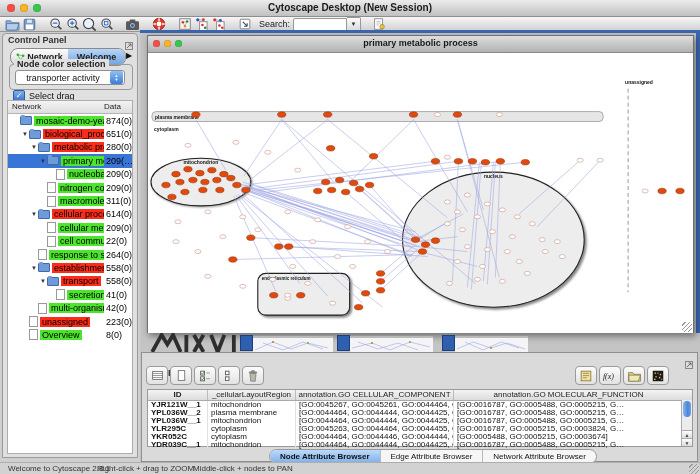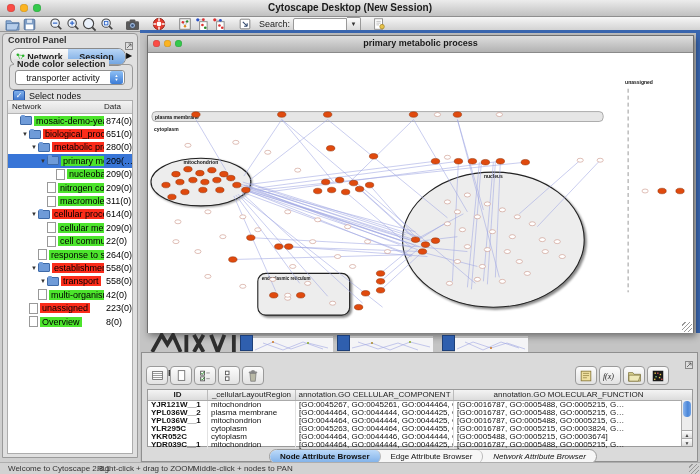--- a/index.html
+++ b/index.html
@@ -110,22 +110,22 @@
   #dp-scroll{position:absolute;right:0;top:10px;width:11px;height:46px;background:#ececec;
     border-left:1px solid #aaa;box-sizing:border-box;}
   .thumb{position:absolute;left:1px;top:1px;width:8px;height:16px;border-radius:4px;
     background:linear-gradient(90deg,#8ab5ee,#4a86d8 60%,#6fa0e4);}
   .sc-arrows{position:absolute;left:0;bottom:0;width:10px;}
   .sc-btn{width:10px;height:8px;background:linear-gradient(#fdfdfd,#dcdcdc);
     border-top:1px solid #aaa;font-size:5px;color:#444;text-align:center;line-height:8px;box-sizing:border-box;}
   #dp-tabs{position:absolute;left:127px;top:96px;height:13px;display:flex;
     border:1px solid #9a9a9a;border-radius:8px;overflow:hidden;background:#f6f6f6;}
   .dp-tab{font-size:8px;color:#111;padding:0 10px;display:flex;align-items:center;
-    border-right:1px solid #bbb;border-radius:6px;}
-  .dp-tab:last-child{border-right:none;font-style:italic;}
+    border-right:1px solid #bbb;}
+  .dp-tab:last-child{border-right:none;}
   .dp-tab.sel{background:linear-gradient(#bcdafa,#7fb0e8);font-weight:bold;}
   
   #statusbar{position:absolute;left:0;top:462px;width:700px;height:12px;background:#d2d2d2;
     border-top:1px solid #aeaeae;font-size:8px;color:#333;}
   .st0{position:absolute;left:8px;top:1px;}
   .st1{position:absolute;left:97px;top:1px;}
   .st2{position:absolute;left:193px;top:1px;}
   .st-grip{position:absolute;right:1px;bottom:1px;width:10px;height:10px;
     background:repeating-linear-gradient(135deg,transparent 0 2px,#9a9a9a 2px 3px);}
 </style>
@@ -626,36 +626,36 @@
     <span class="cp-tab">
       <svg width="9" height="9" viewBox="0 0 10 10">
           <path d="M2 2L8 3L5 8z" fill="none" stroke="#2ab52a" stroke-width="0.7"></path>
           <circle cx="2" cy="2" r="1.4" fill="#2ab52a"></circle>
           <circle cx="8" cy="3" r="1.4" fill="#2ab52a"></circle>
           <circle cx="5" cy="8" r="1.4" fill="#2ab52a"></circle>
         </svg>
       <span>Network</span>
     </span>
     <span class="cp-tab sel">
-      <span>Session</span>
+      <span>Welcome</span>
     </span>
   </div>
   <span class="cp-tab-more">▶</span>
   <div class="cp-group"></div>
   <span class="cp-legend">Node color selection</span>
   <div class="combo">
     <span class="combo-txt">transporter activity</span>
     <span class="combo-btn">
         <span>▲</span>
         <span>▼</span>
       </span>
   </div>
   <div class="cbx-row">
     <span class="cbx">✓</span>
-    <span class="cbx-lbl">Select nodes</span>
+    <span class="cbx-lbl">Select drag</span>
   </div>
   <div id="tree-box">
     <div class="tree-head">
       <span class="th-net">Network</span>
       <span class="th-nodes">Data</span>
     </div>
     <div id="tree-rows">
         <div class="trow" style="padding-left: 4px;">
           <span class="tarrow"></span>
           <span class="ticon-folder"></span>
@@ -726,20 +726,26 @@
           <span class="tarrow">▼</span>
           <span class="ticon-folder"></span>
           <span class="tlabel red">establishment of lo</span>
           <span class="tcount">558(0)</span>
         </div>
         <div class="trow" style="padding-left: 31px;">
           <span class="tarrow">▼</span>
           <span class="ticon-folder"></span>
           <span class="tlabel red">transport</span>
           <span class="tcount">558(0)</span>
+        </div>
+        <div class="trow" style="padding-left: 40px;">
+          <span class="tarrow"></span>
+          <span class="ticon-file"></span>
+          <span class="tlabel green">secretion</span>
+          <span class="tcount">41(0)</span>
         </div>
         <div class="trow" style="padding-left: 22px;">
           <span class="tarrow"></span>
           <span class="ticon-file"></span>
           <span class="tlabel green">multi-organism pro</span>
           <span class="tcount">42(0)</span>
         </div>
         <div class="trow" style="padding-left: 13px;">
           <span class="tarrow"></span>
           <span class="ticon-file"></span>

